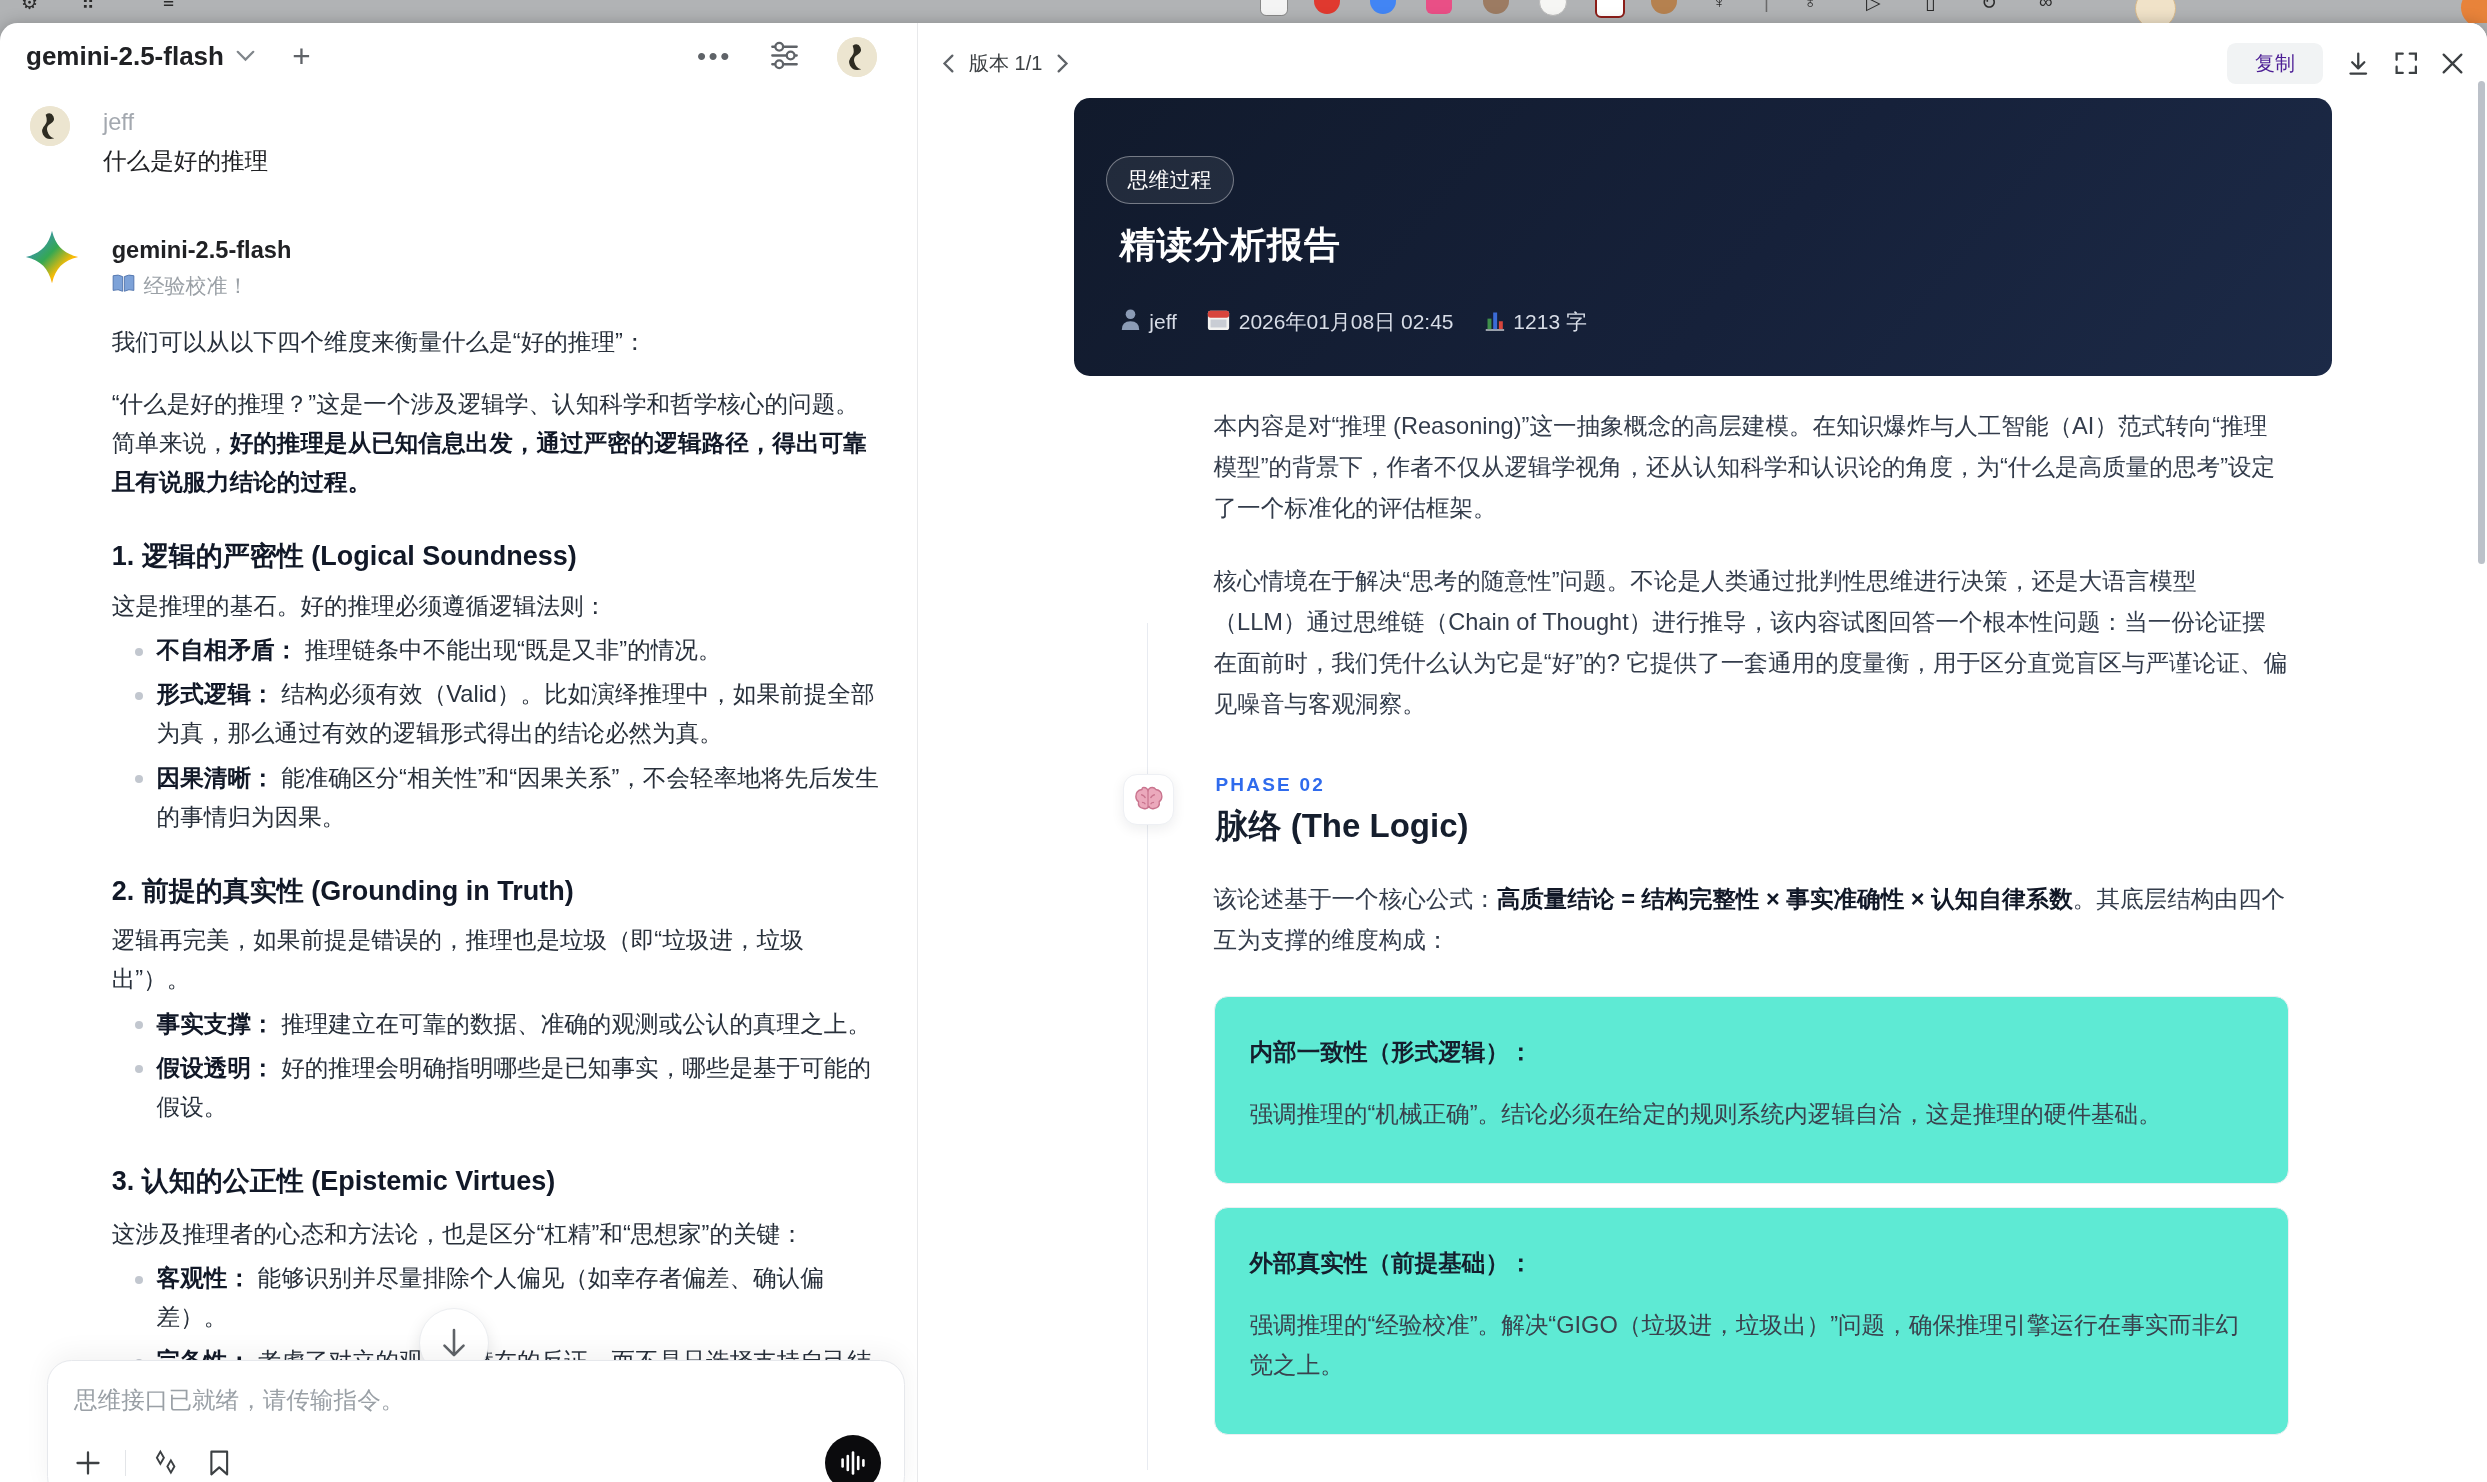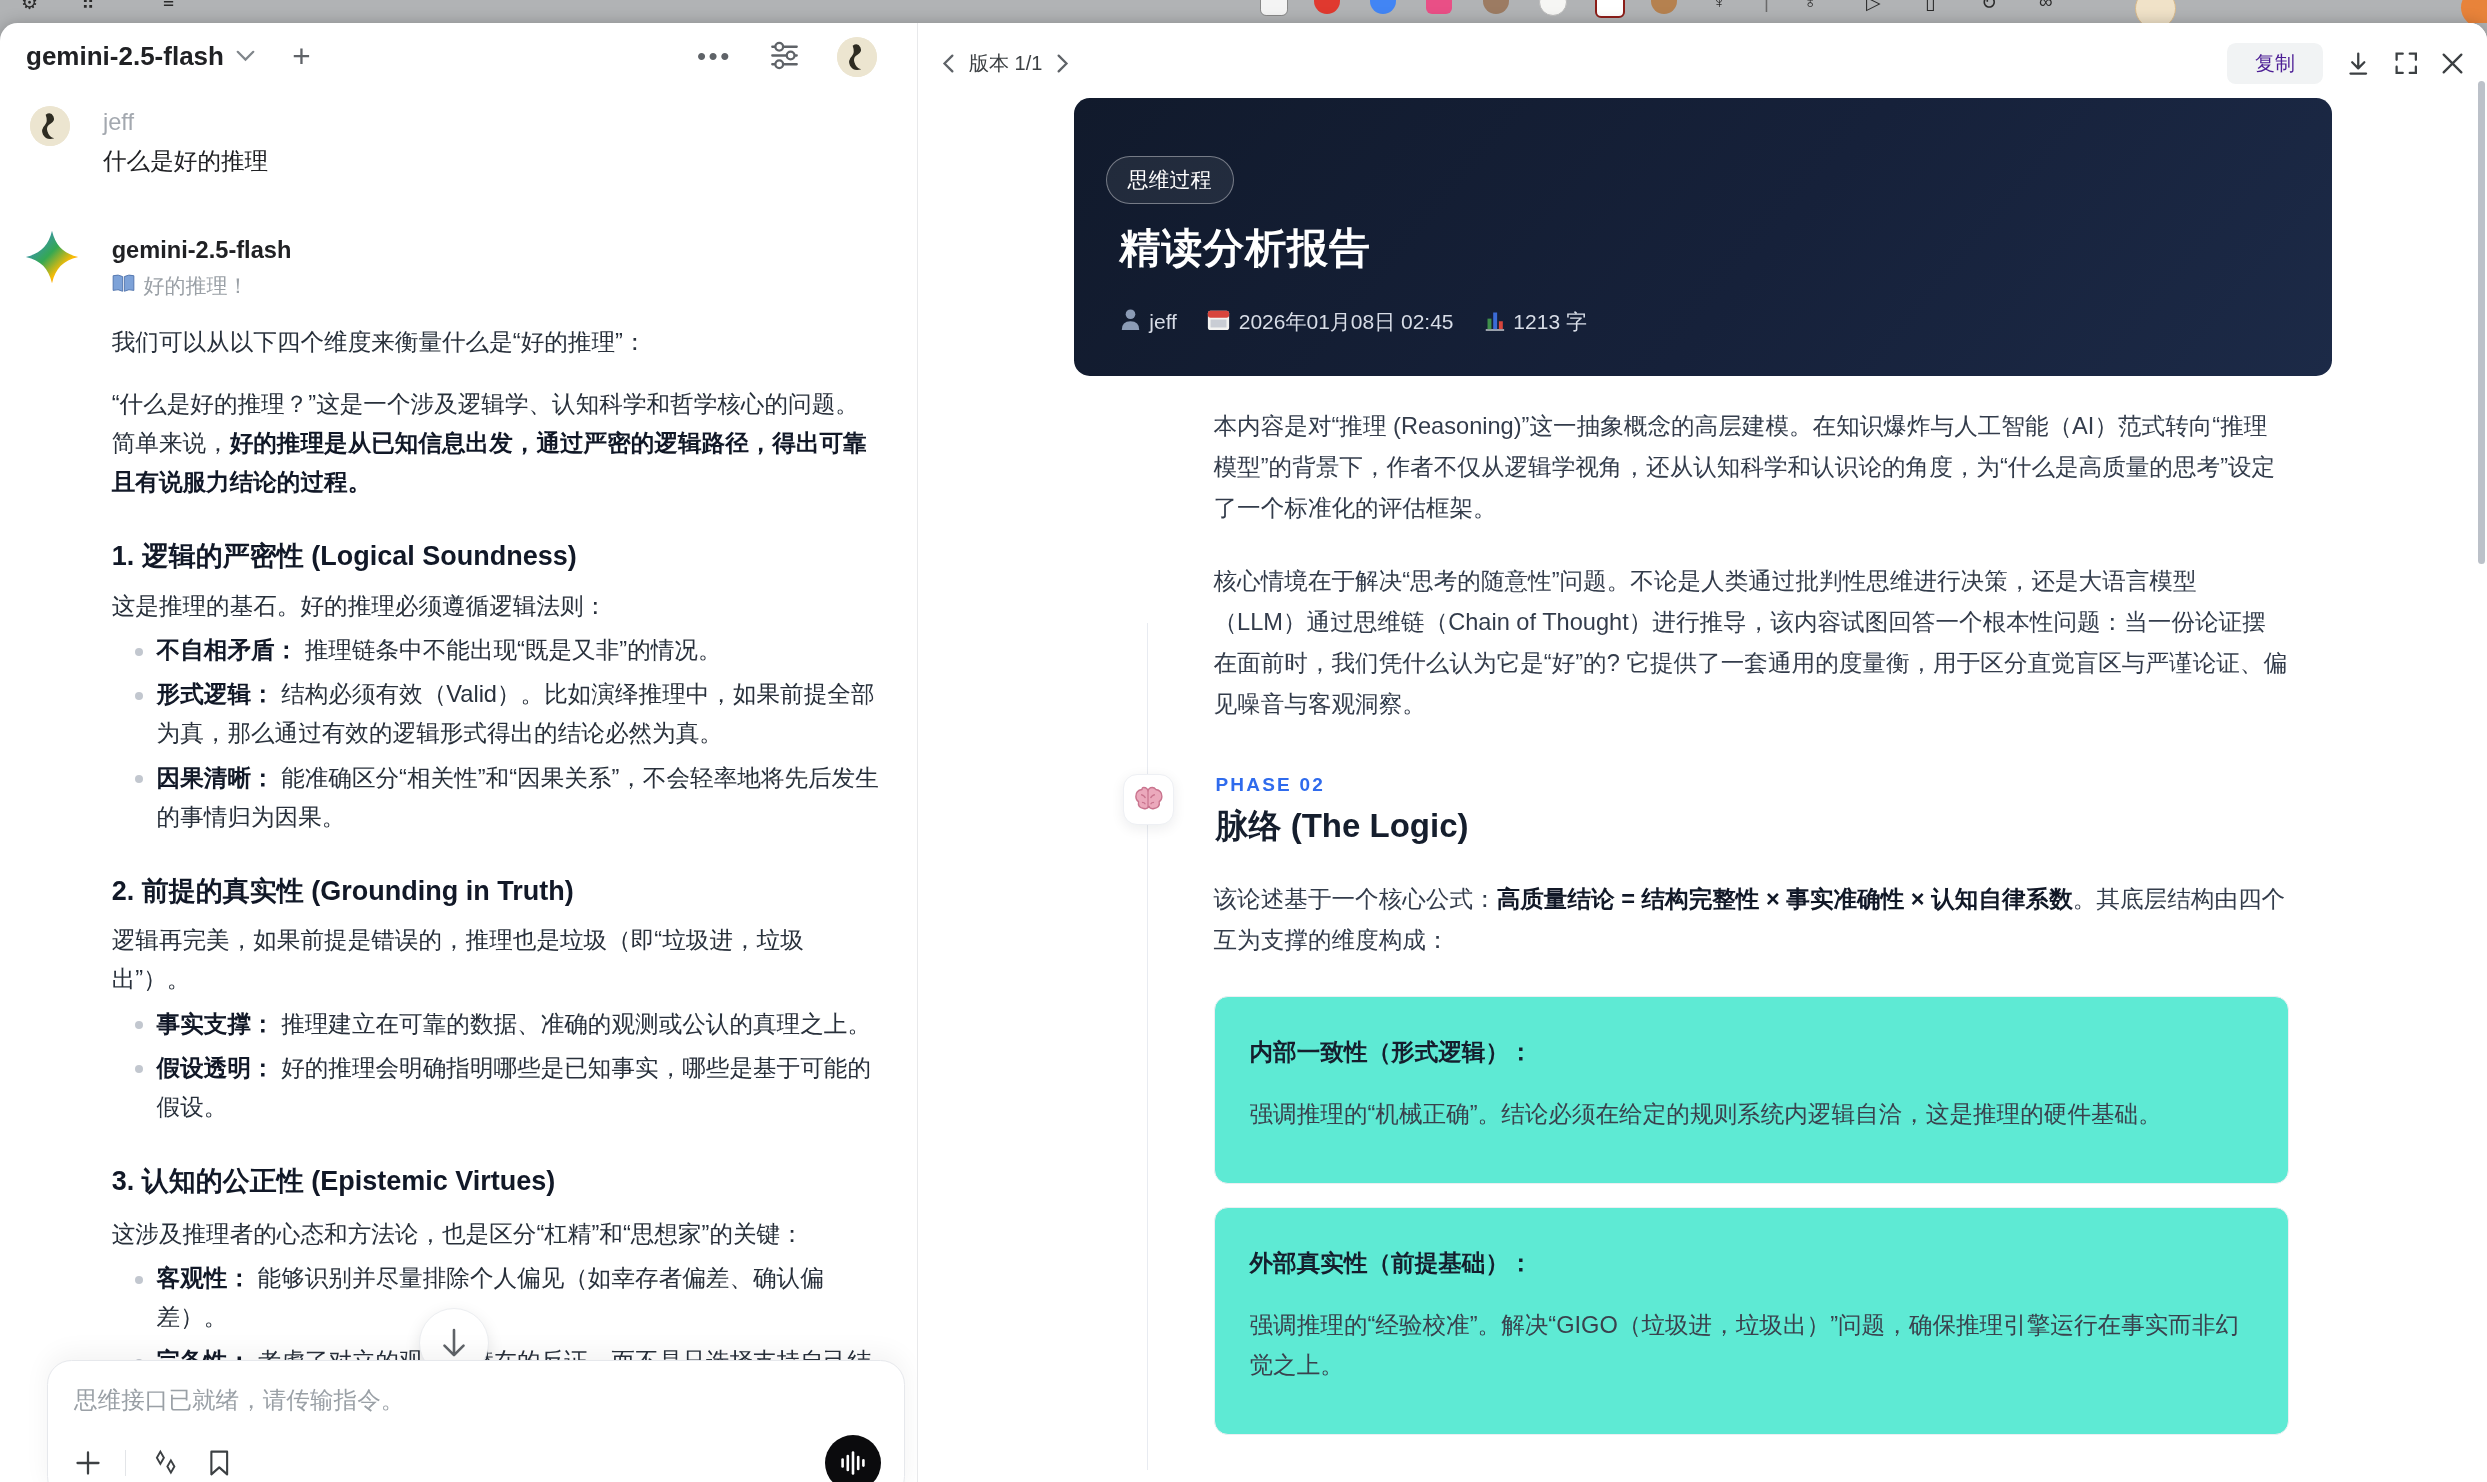--- a/index.html
+++ b/index.html
@@ -55,21 +55,21 @@
   .detail-panel{position:relative;flex:1;background:#fff;overflow:hidden;}
   .detail-toolbar{position:absolute;top:21px;left:0;right:0;display:flex;align-items:center;padding:0 23px 0 23px;height:39px;z-index:4;}
   .ver-group{display:flex;align-items:center;gap:14px;color:#3c4043;font-size:20px;}
   .tb-right{margin-left:auto;display:flex;align-items:center;gap:23px;}
   .copy-btn{font-size:20px;color:#4c1d95;background:#f1f3f4;border-radius:8.8px;padding:7px 28px;}
   .tb-ic{color:#3c4043;display:flex;}
 
   .report{position:relative;width:1258px;margin:75px auto 0;}
   .hero{position:relative;height:278px;border-radius:15.8px;background:linear-gradient(130deg,#111a2c 0%,#16213a 55%,#1c2a47 100%);padding:0 46px;overflow:hidden;}
   .hero-badge{position:absolute;left:32px;top:58px;color:#fff;font-size:21px;padding:8.8px 21px;border:1.3px solid rgba(255,255,255,.38);border-radius:874px;background:rgba(255,255,255,.07);}
-  .hero-title{position:absolute;left:46px;top:123px;color:#fff;font-size:41px;font-weight:700;letter-spacing:0.9px;}
+  .hero-title{position:absolute;left:46px;top:123px;color:#fff;font-size:36px;font-weight:700;letter-spacing:0.9px;}
   .hero-meta{position:absolute;left:46px;top:210px;display:flex;align-items:center;gap:30px;color:#d8dde7;font-size:21px;}
   .meta-item{display:flex;align-items:center;gap:8.8px;}
 
   .timeline{position:absolute;left:73px;top:525px;bottom:-35px;width:1.8px;background:#e8ebf1;}
   .phase{position:relative;margin-top:49px;display:flex;}
   .phase-icon{position:relative;z-index:2;flex:0 0 49px;width:49px;height:49px;margin-left:49px;background:#fff;border:0.9px solid #eef0f4;border-radius:14px;box-shadow:0 3.5px 12.3px rgba(15,23,42,.08);display:flex;align-items:center;justify-content:center;}
   .phase-head{margin-left:42px;}
   .phase-tag{color:#2f6bed;font-size:19px;font-weight:700;letter-spacing:2.2px;}
   .phase-title{font-size:33px;font-weight:700;color:#151e2d;margin-top:8.8px;}
   .phase-body{margin:30px 0 0 140px;width:1075px;font-size:23.6px;color:#333c4b;line-height:41px;}
@@ -176,21 +176,21 @@
               </svg>
             </span>
             <div class="msg-body">
               <div class="author bold">gemini-2.5-flash</div>
               <div class="status-line">
                 <span>
                   <svg width="23" height="19" viewBox="0 0 26 22">
                       <path d="M1 2 q6 -2 11 1 v17 q-5 -3 -11 -1 z M25 2 q-6 -2 -11 1 v17 q5 -3 11 -1 z" fill="#7da2d8" stroke="#4a6ea8" stroke-width="1"></path>
                     </svg>
                 </span>
-                <span>好的推理！</span>
+                <span>经验校准！</span>
               </div>
 
               <div class="rich">
                 <p>我们可以从以下四个维度来衡量什么是“好的推理”：</p>
                 <p><span>“什么是好的推理？”这是一个涉及逻辑学、认知科学和哲学核心的问题。简单来说，</span><strong>好的推理是从已知信息出发，通过严密的逻辑路径，得出可靠且有说服力结论的过程。</strong></p>
 
                 <h3>1. 逻辑的严密性 (Logical Soundness)</h3>
                 <p style="margin-top:0;">这是推理的基石。好的推理必须遵循逻辑法则：</p>
                 <div class="bullet">
                     <span class="dot"></span>

